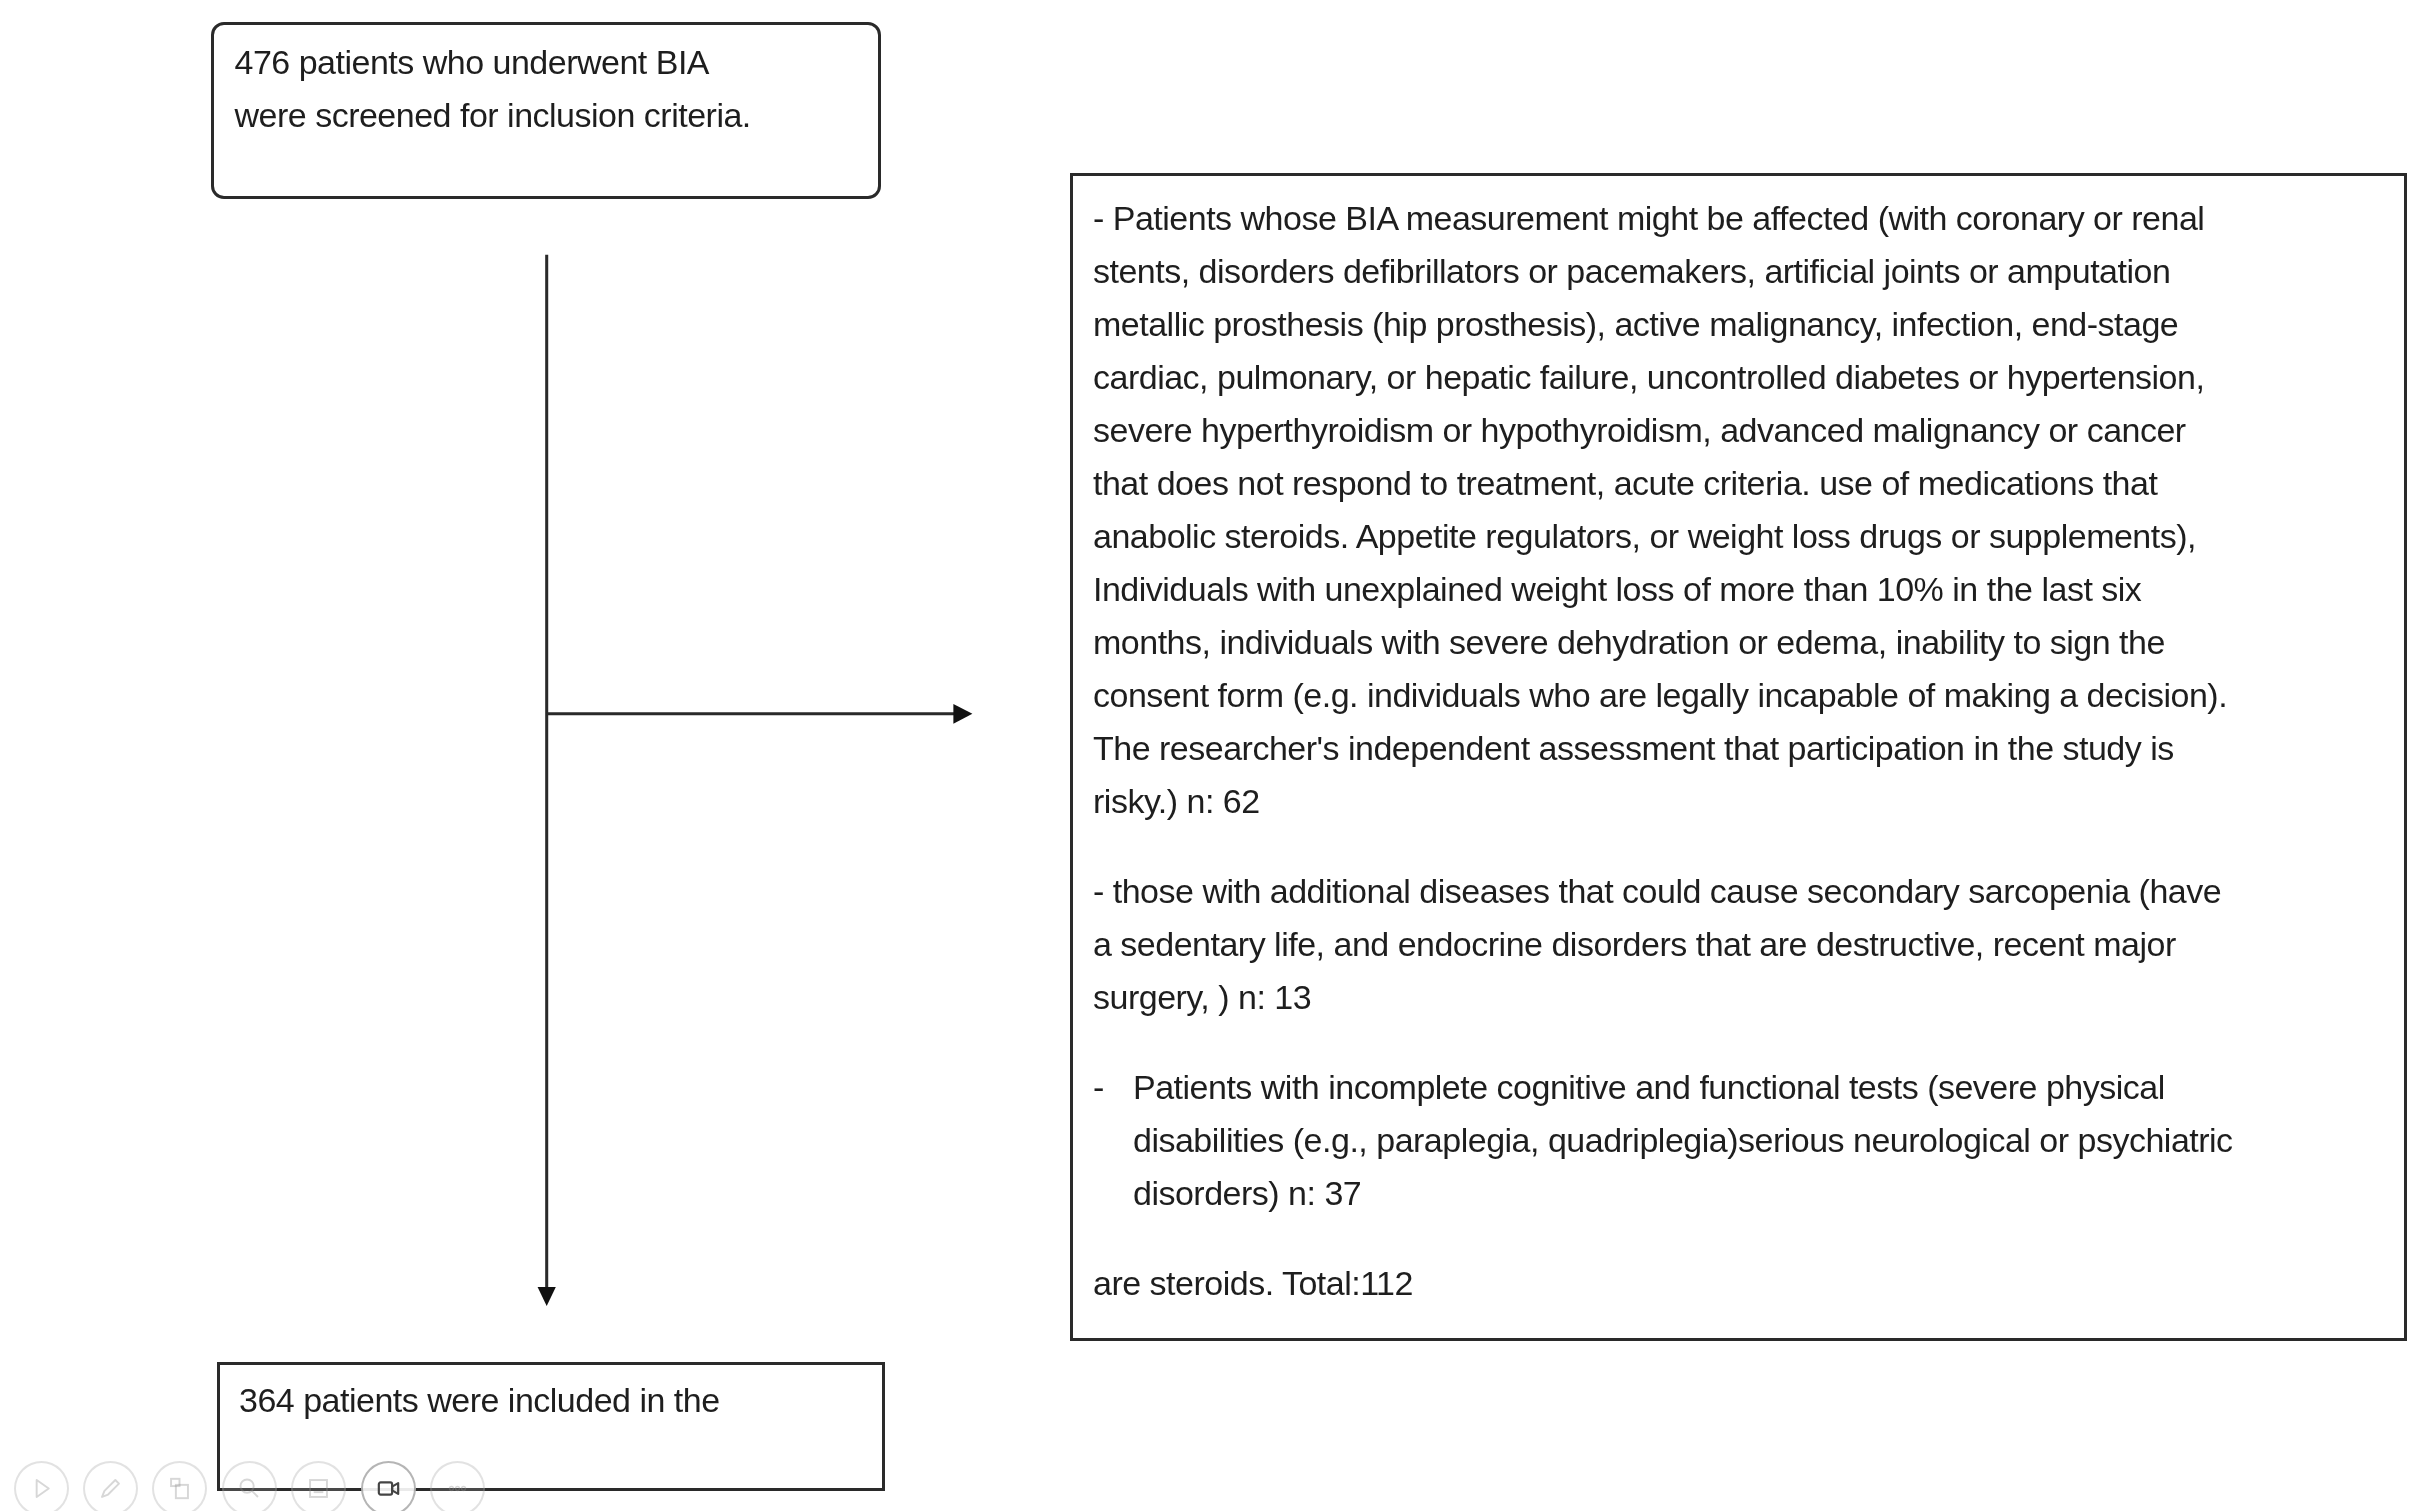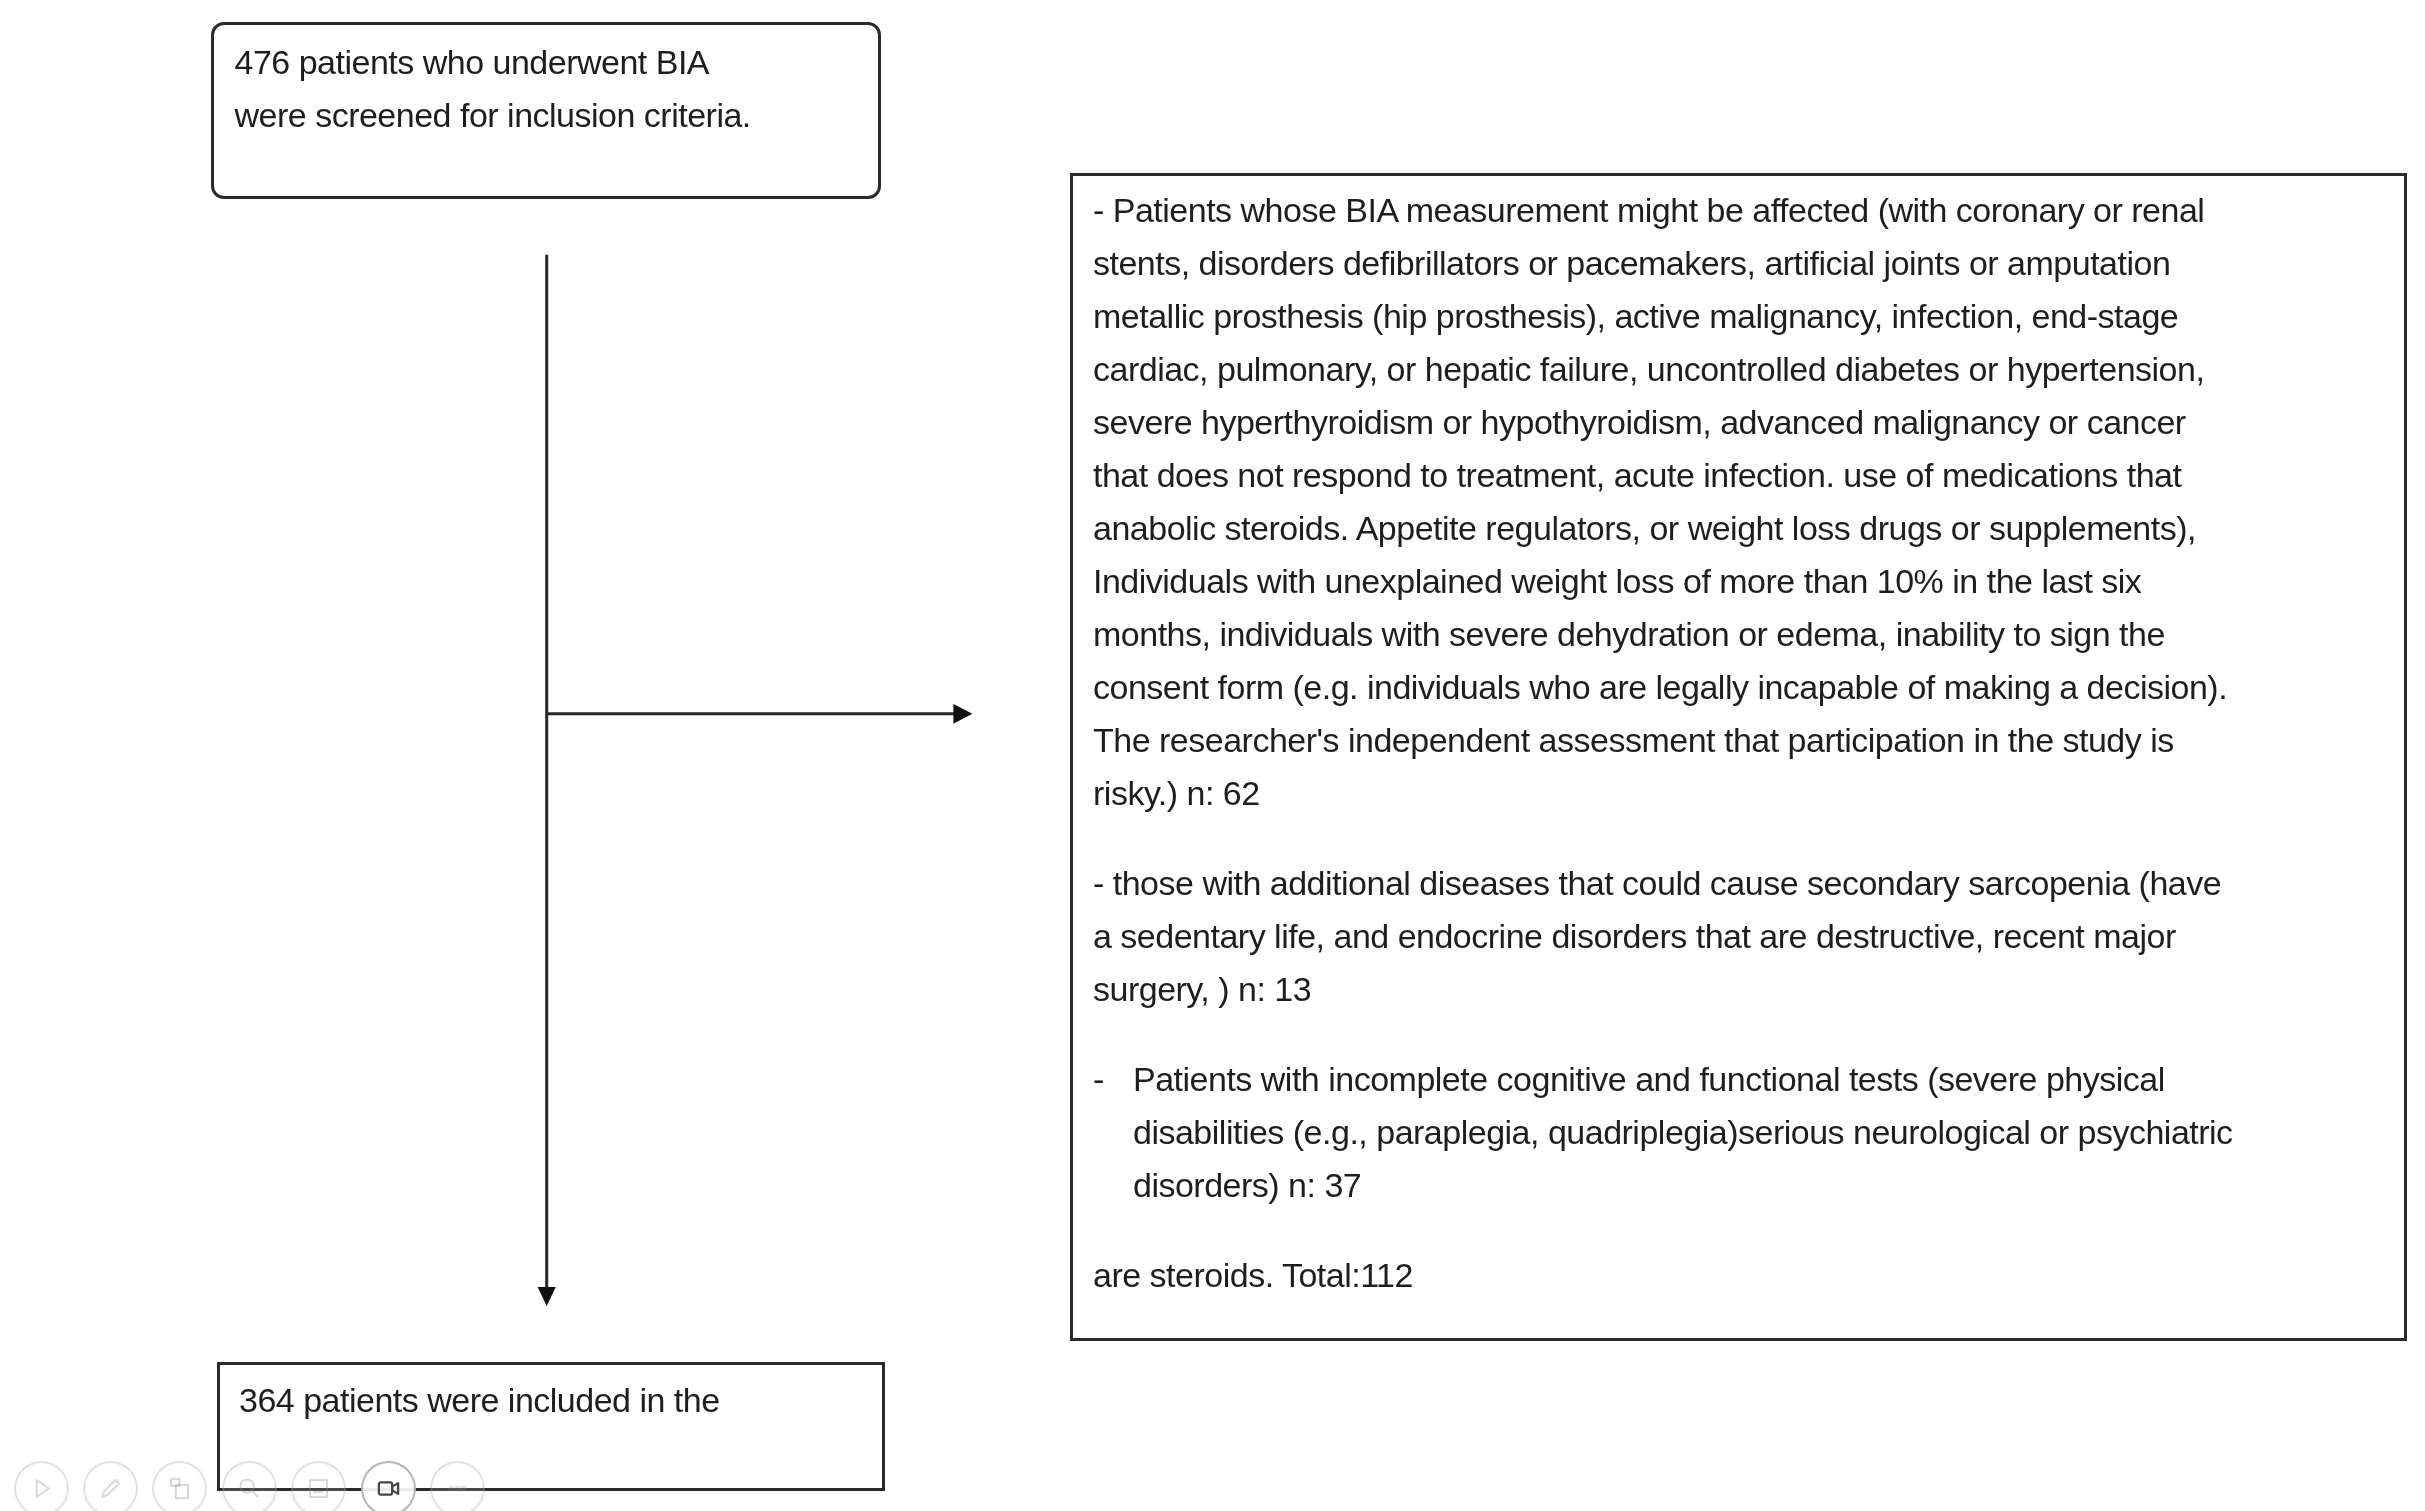--- a/index.html
+++ b/index.html
@@ -1,21 +1,21 @@
 <!DOCTYPE html>
 <html style="font-size:12px"><head>
 <meta charset="utf-8">
 <style>
   html, body { margin: 0; padding: 0; background: #ffffff; }
   body { width: 2426px; height: 1512px; position: relative; overflow: hidden;
          font-family: "Liberation Sans", "DejaVu Sans", sans-serif; color: #1e1e1e; }
   .box { position: absolute; border: 3px solid #2a2a2a; box-sizing: border-box; background: #fff; }
   .txt { position: absolute; font-size: 34px; line-height: 53px; letter-spacing: -0.5px; white-space: nowrap; }
   .line { display: block; height: 53px; }
-  .para { display: block; }
+  .para { display: block; margin-top: 8px; }
   .para + .para { margin-top: 37px; }
   .hang { position: relative; padding-left: 40px; }
   .hang .dash { position: absolute; left: 0; top: 0; }
   #top-box { left: 211px; top: 22px; width: 670px; height: 177px; border-radius: 13px; }
   #top-box .txt { left: 20.5px; top: 11.4px; }
   #excl-box { left: 1070px; top: 173px; width: 1337px; height: 1168px; }
   #excl-box .txt { left: 20px; top: 8.4px; }
   #bottom-box { left: 217px; top: 1362px; width: 668px; height: 129px; }
   #bottom-box .txt { left: 19px; top: 7.6px; line-height: 55px; }
   #bottom-box .txt .line { height: 55px; }
@@ -49,21 +49,21 @@
 </div>
 
 <div class="box" id="excl-box">
   <div class="txt">
     <div class="para">
       <span class="line">- Patients whose BIA measurement might be affected (with coronary or renal</span>
       <span class="line">stents, disorders defibrillators or pacemakers, artificial joints or amputation</span>
       <span class="line">metallic prosthesis (hip prosthesis), active malignancy, infection, end-stage</span>
       <span class="line">cardiac, pulmonary, or hepatic failure, uncontrolled diabetes or hypertension,</span>
       <span class="line">severe hyperthyroidism or hypothyroidism, advanced malignancy or cancer</span>
-      <span class="line">that does not respond to treatment, acute infection. use of medications that</span>
+      <span class="line">that does not respond to treatment, acute criteria. use of medications that</span>
       <span class="line">anabolic steroids. Appetite regulators, or weight loss drugs or supplements),</span>
       <span class="line">Individuals with unexplained weight loss of more than 10% in the last six</span>
       <span class="line">months, individuals with severe dehydration or edema, inability to sign the</span>
       <span class="line">consent form (e.g. individuals who are legally incapable of making a decision).</span>
       <span class="line">The researcher's independent assessment that participation in the study is</span>
       <span class="line">risky.) n: 62</span>
     </div>
     <div class="para">
       <span class="line">- those with additional diseases that could cause secondary sarcopenia (have</span>
       <span class="line">a sedentary life, and endocrine disorders that are destructive, recent major</span>

